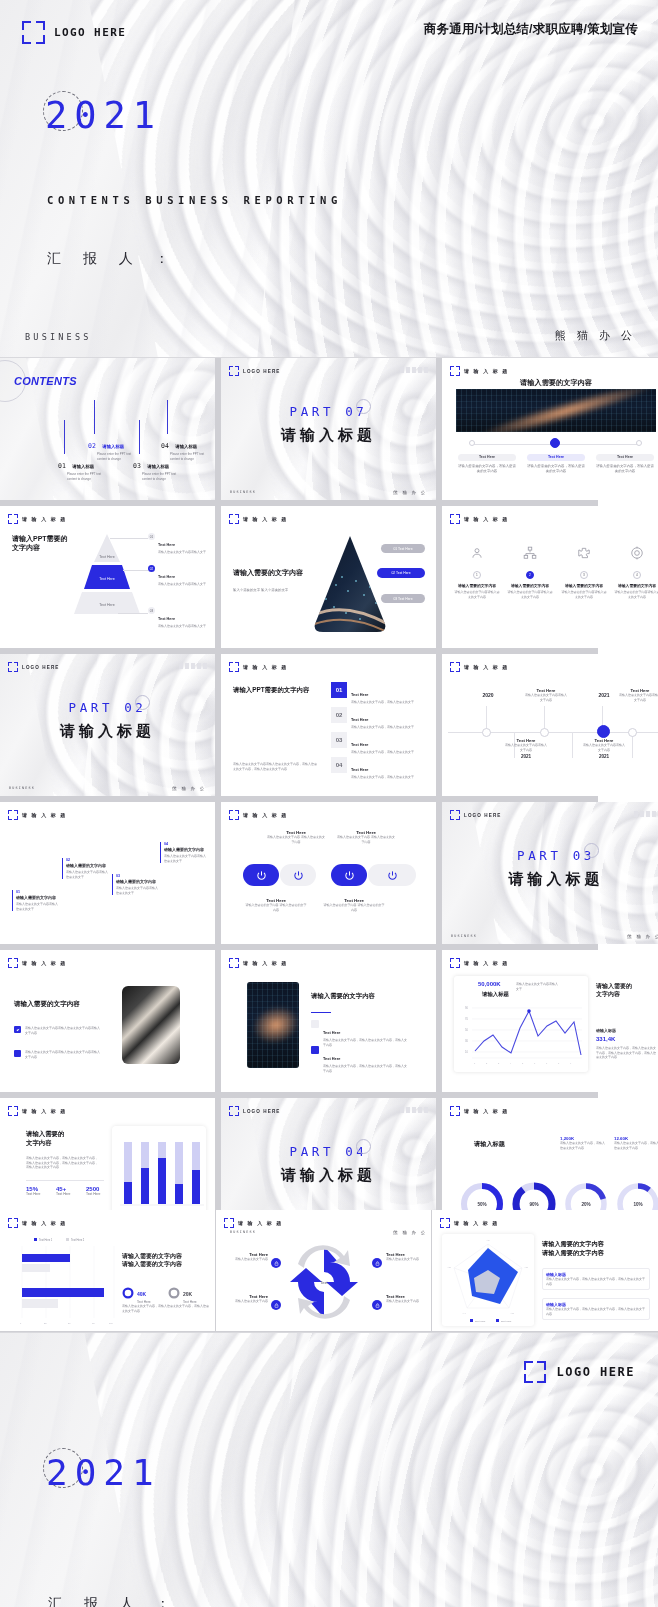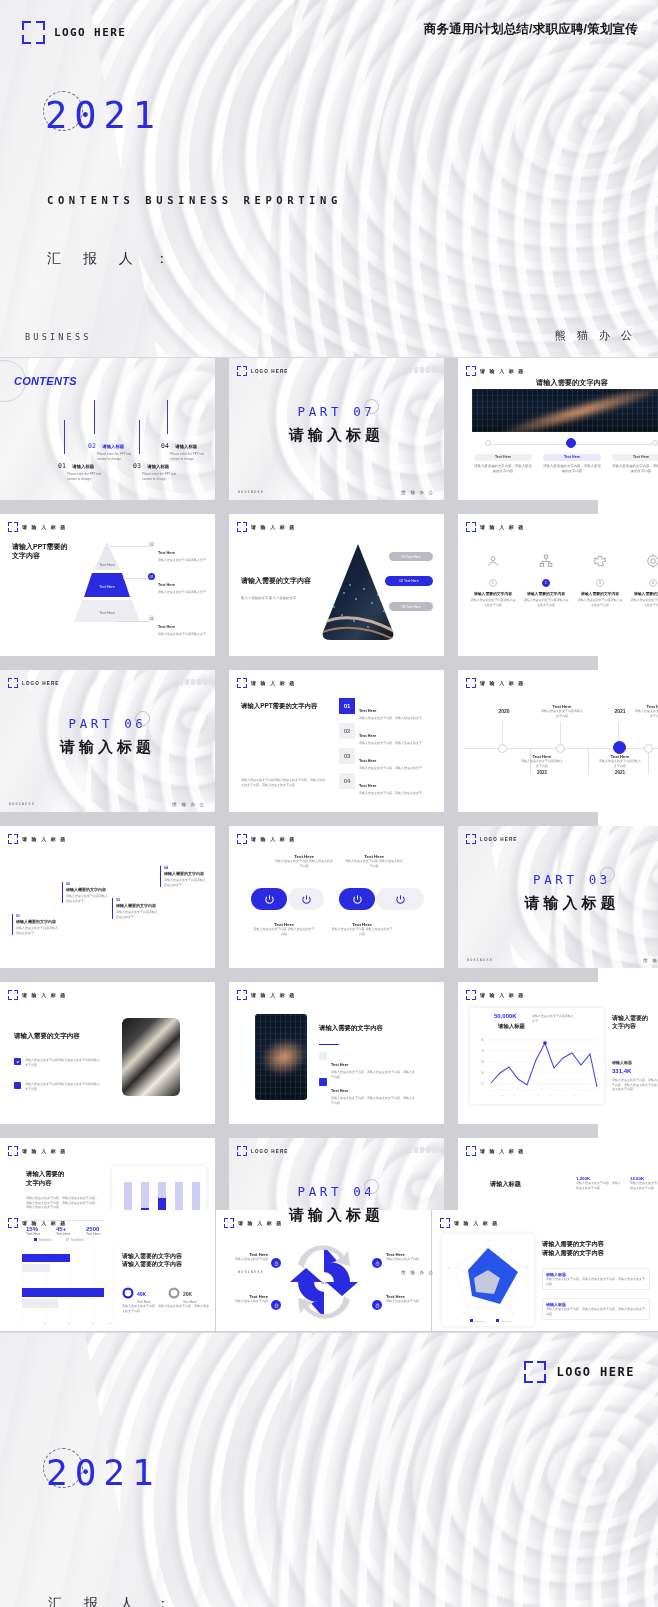--- a/index.html
+++ b/index.html
@@ -66,21 +66,21 @@
   .t-sub{ position:absolute; left:47px; top:194px; font-size:10.5px; letter-spacing:4.6px;
     color:#1d1d22; font-weight:700; font-family:"DejaVu Sans Mono",monospace; }
   .t-reporter{ position:absolute; left:47px; top:250px; font-size:14px; letter-spacing:9px; color:#2b2b33; }
   .t-foot-l{ position:absolute; left:25px; bottom:15px; font-size:8.5px; letter-spacing:3.2px;
     color:#3a3a42; font-family:"DejaVu Sans Mono",monospace; }
   .t-foot-r{ position:absolute; right:22px; bottom:14px; font-size:11px; letter-spacing:4px; color:#25252c; }
 
   
   #thumb-grid{ position:relative; width:598px; height:852px; display:grid;
     grid-template-columns:215px 215px 228px; grid-template-rows:repeat(6,142px);
-    background:#cfcfd4; gap:14px; padding-top:0; }
+    background:#cfcfd4; gap:6px; padding-top:0; }
   .slide{ position:relative; background:#fff; overflow:hidden; }
   .sbg{ position:absolute; inset:0; }
 
   
   .mlogo{ position:absolute; left:8px; top:8px; display:flex; align-items:center; gap:4px; z-index:3; }
   .mlogo .mb{ width:10px; height:10px; position:relative; flex:none; }
   .mlogo .mb span{ position:absolute; width:4px; height:4px; }
   .mlogo .mb span.tl{ left:0; top:0; border-left:1.3px solid #2a2ae0; border-top:1.3px solid #2a2ae0; }
   .mlogo .mb span.tr{ right:0; top:0; border-right:1.3px solid #2a2ae0; border-top:1.3px solid #2a2ae0; }
   .mlogo .mb span.bl{ left:0; bottom:0; border-left:1.3px solid #2a2ae0; border-bottom:1.3px solid #2a2ae0; }
@@ -467,21 +467,21 @@
     </div>
     <div class="mdots">
         <i></i>
         <i></i>
         <i></i>
         <i></i>
         <i></i>
       </div>
     <div class="part-c">
       <div class="part-lbl">
-        <span>PART 06</span><span class="pc"></span>
+        <span>PART 02</span><span class="pc"></span>
       </div>
       <div class="part-title">请输入标题</div>
     </div>
     <div class="mfoot-l">BUSINESS</div>
     <div class="mfoot-r">熊 猫 办 公</div>
   </div>
 
   <div class="slide">
     <div class="mlogo">
       <span class="mb">

